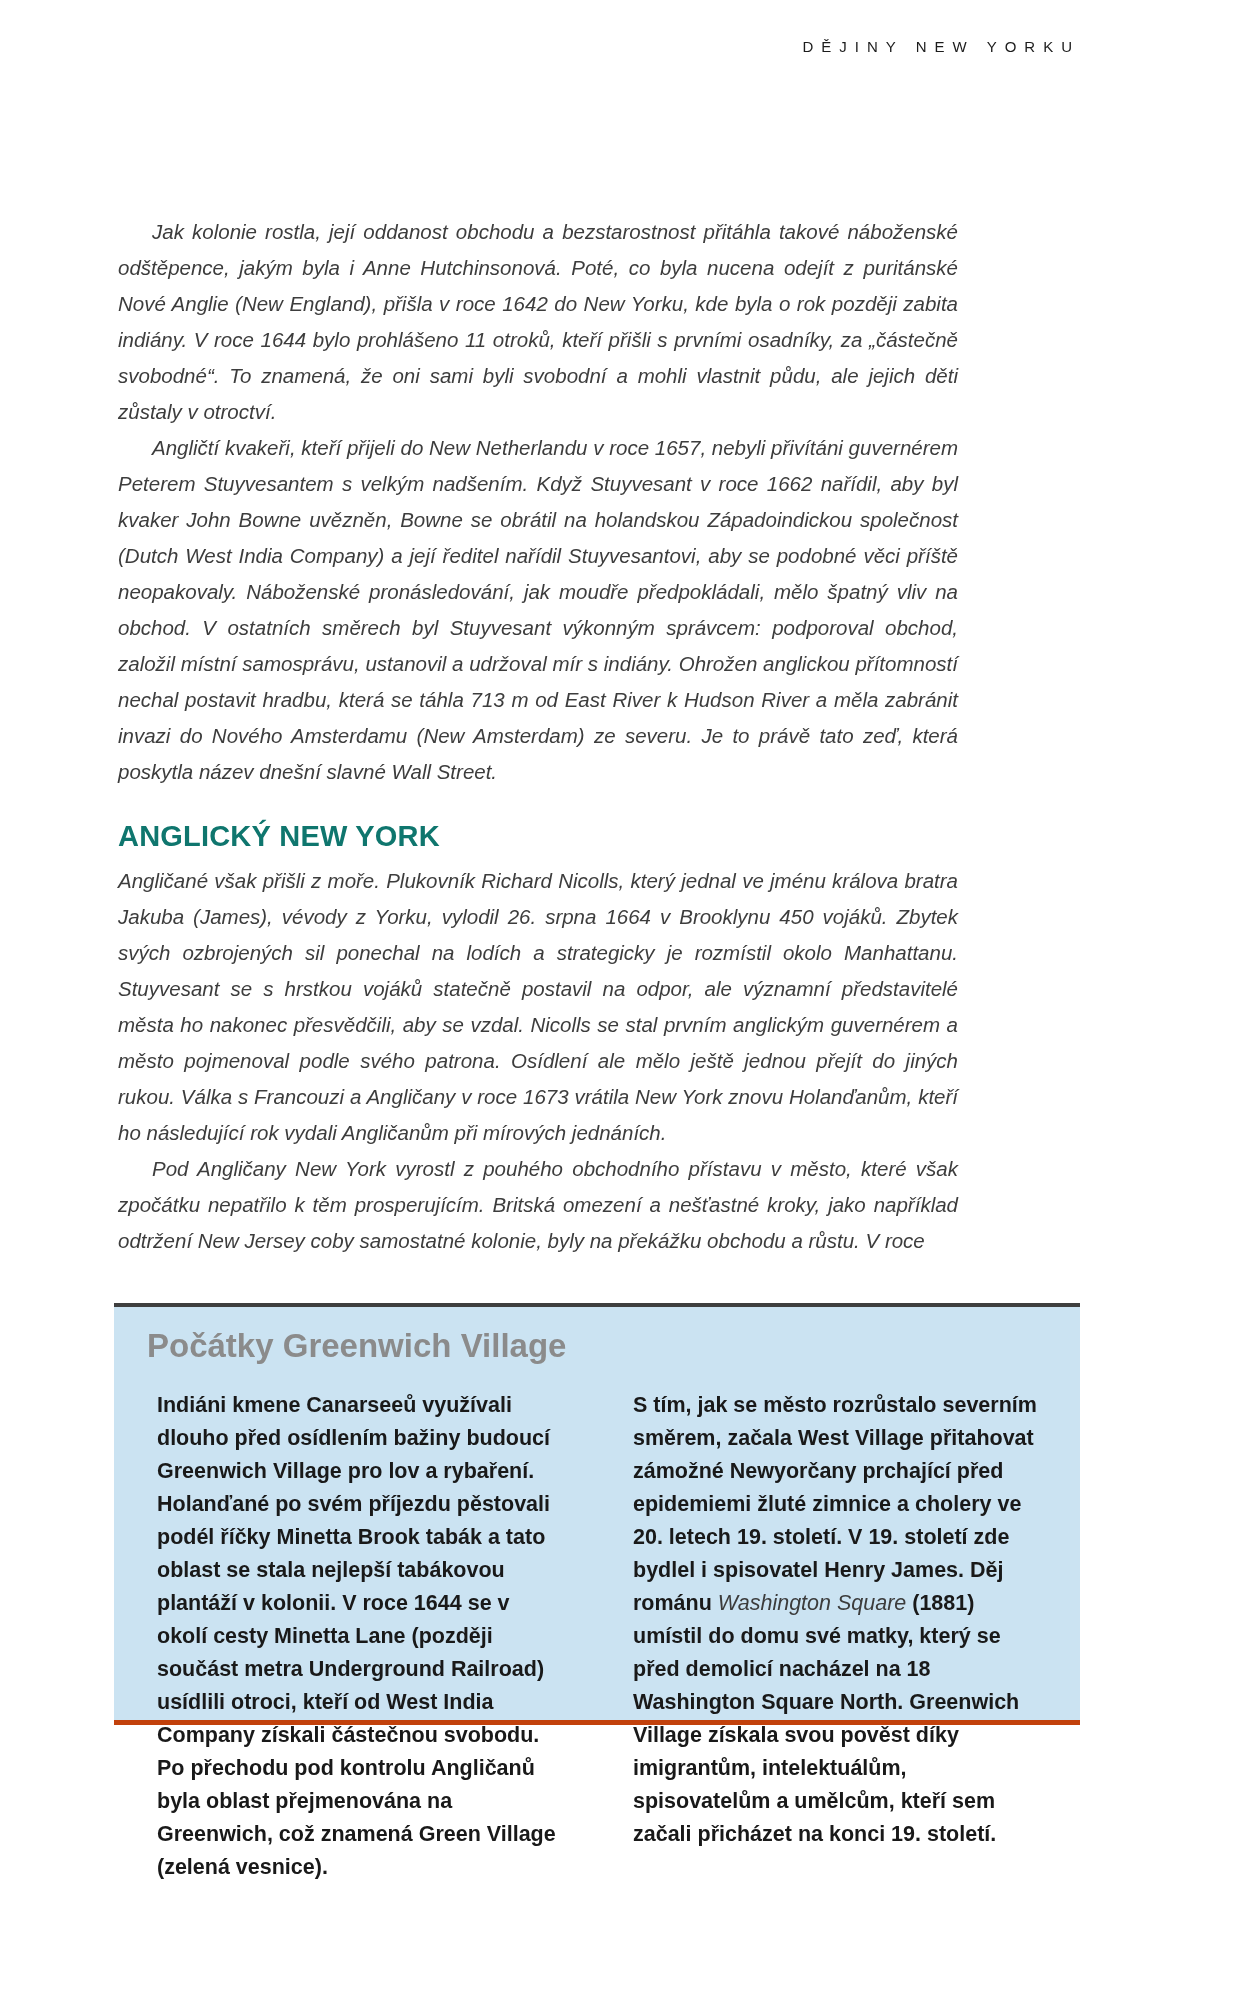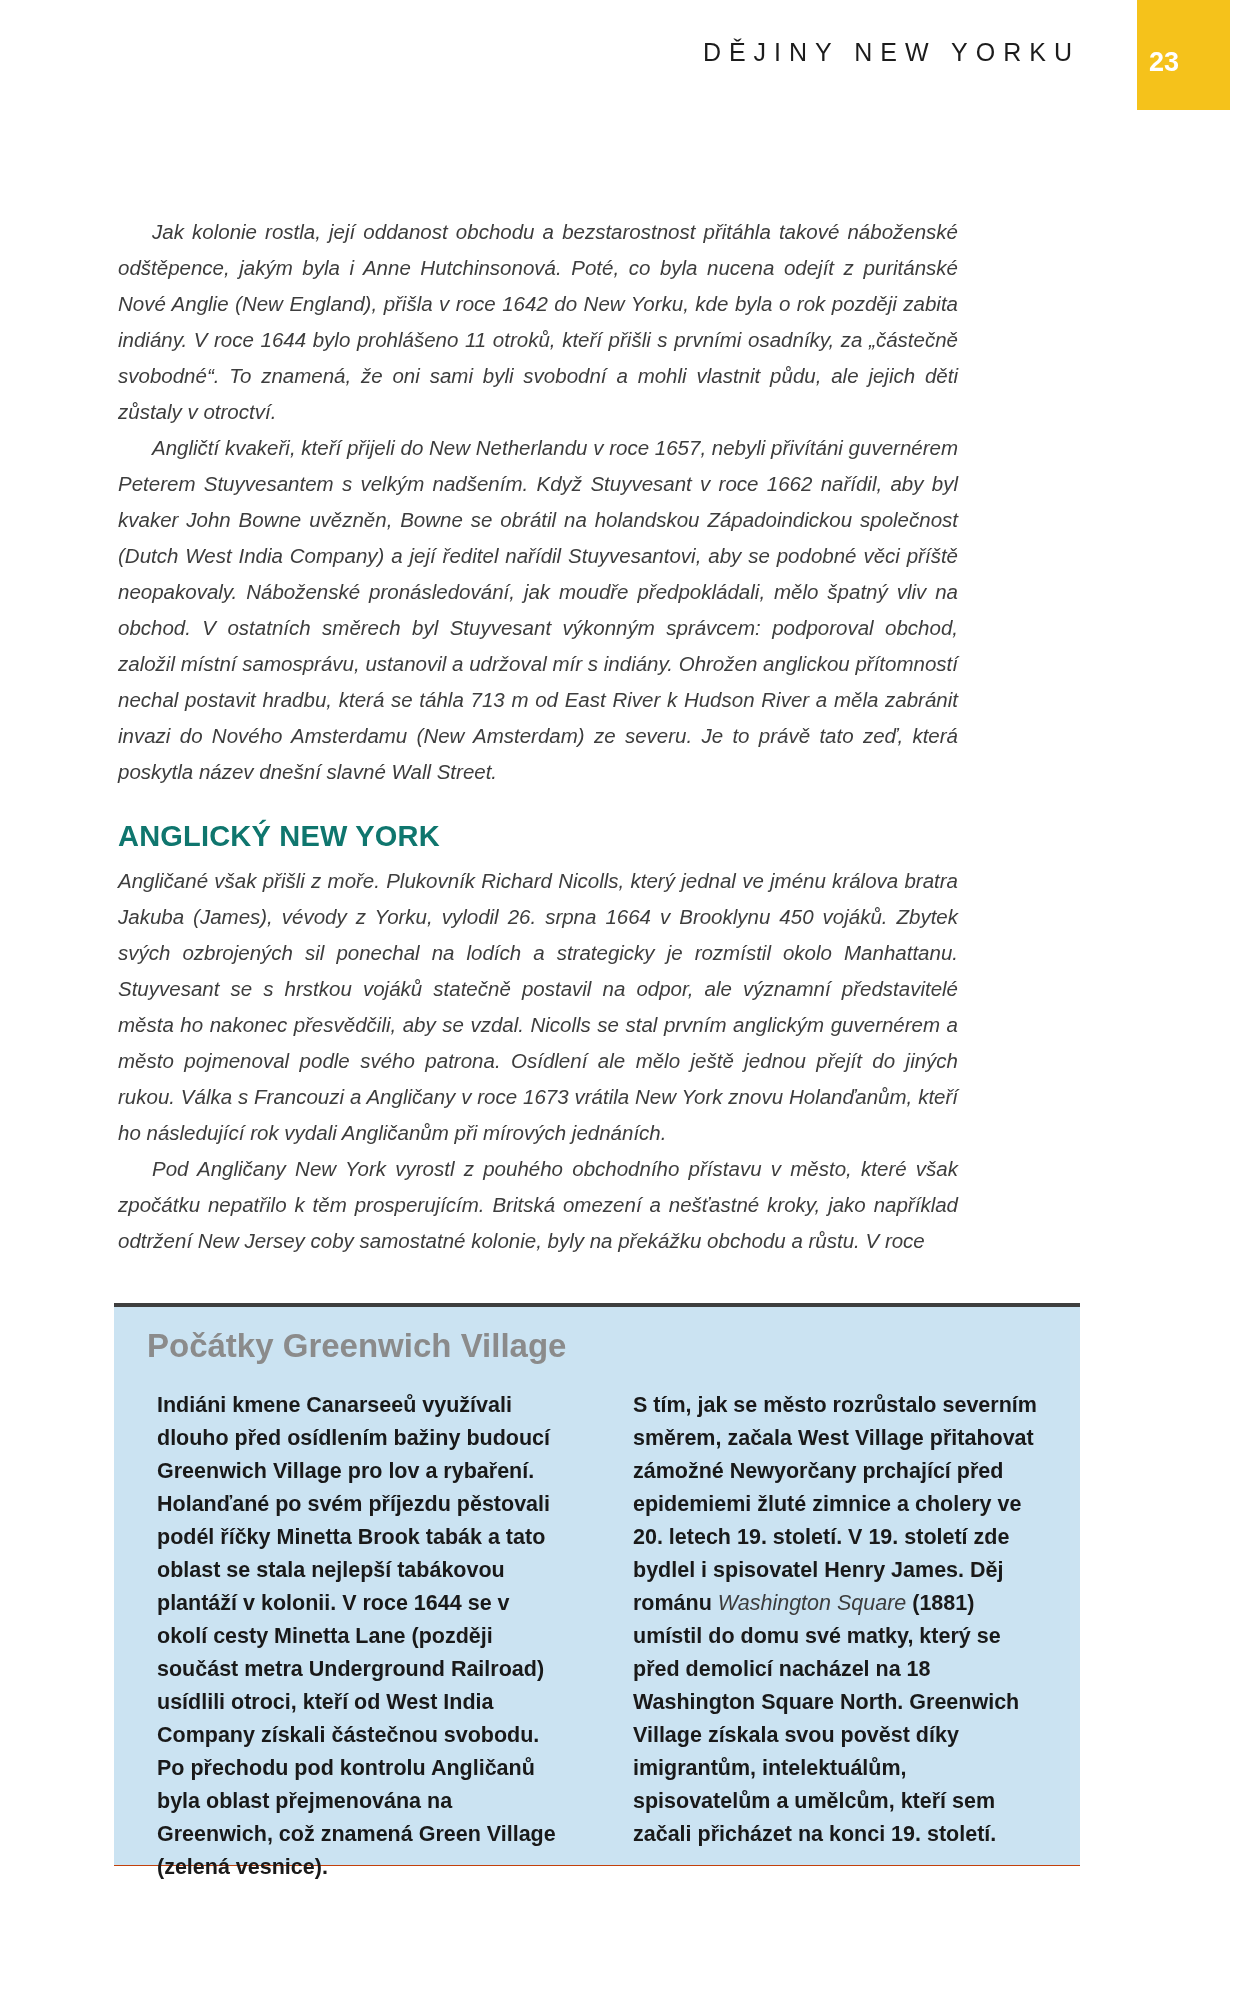--- a/index.html
+++ b/index.html
@@ -11,21 +11,21 @@
     background: #ffffff;
     font-family: "Liberation Sans", sans-serif;
     overflow: hidden;
   }
 
   
   .running-head {
     position: absolute;
     top: 38px;
     right: 168px;
-    font-size: 25px;
+    font-size: 15px;
     letter-spacing: 8px;
     color: #1c1c1c;
     white-space: nowrap;
   }
   .page-number-box {
     position: absolute;
     top: 0;
     right: 18px;
     width: 93px;
     height: 110px;
@@ -65,24 +65,24 @@
     color: #0f766e;
     letter-spacing: 0.2px;
   }
 
   
   .info-box {
     position: absolute;
     left: 114px;
     top: 1303px;
     width: 966px;
-    height: 563px;
+    height: 422px;
     background: #cbe3f2;
     border-top: 4px solid #3f3f3f;
-    border-bottom: 1px solid #c2410c;
+    border-bottom: 5px solid #c2410c;
     padding: 20px 33px 0 33px;
   }
   .box-title {
     margin: 0 0 14px 0;
     font-size: 33px;
     font-weight: bold;
     color: #8b8b8b;
   }
   .box-columns {
     display: flex;
@@ -103,23 +103,20 @@
     color: #3c3c3c;
   }
 </style>
 </head>
 <body>
 
 <div class="page">
 
   <div class="running-head">DĚJINY NEW YORKU</div>
 
-  <div class="page-number-box">
-    <span>23</span>
-  </div>
 
   <main class="body-text">
     <p class="indent">Jak kolonie rostla, její oddanost obchodu a bezstarostnost přitáhla takové náboženské odštěpence, jakým byla i Anne Hutchinsonová. Poté, co byla nucena odejít z puritánské Nové Anglie (New England), přišla v roce 1642 do New Yorku, kde byla o rok později zabita indiány. V roce 1644 bylo prohlášeno 11 otroků, kteří přišli s prvními osadníky, za „částečně svobodné“. To znamená, že oni sami byli svobodní a mohli vlastnit půdu, ale jejich děti zůstaly v otroctví.</p>
     <p class="indent">Angličtí kvakeři, kteří přijeli do New Netherlandu v roce 1657, nebyli přivítáni guvernérem Peterem Stuyvesantem s velkým nadšením. Když Stuyvesant v roce 1662 nařídil, aby byl kvaker John Bowne uvězněn, Bowne se obrátil na holandskou Západoindickou společnost (Dutch West India Company) a její ředitel nařídil Stuyvesantovi, aby se podobné věci příště neopakovaly. Náboženské pronásledování, jak moudře předpokládali, mělo špatný vliv na obchod. V ostatních směrech byl Stuyvesant výkonným správcem: podporoval obchod, založil místní samosprávu, ustanovil a udržoval mír s indiány. Ohrožen anglickou přítomností nechal postavit hradbu, která se táhla 713 m od East River k Hudson River a měla zabránit invazi do Nového Amsterdamu (New Amsterdam) ze severu. Je to právě tato zeď, která poskytla název dnešní slavné Wall Street.</p>
     <h2 class="section-heading">ANGLICKÝ NEW YORK</h2>
     <p>Angličané však přišli z moře. Plukovník Richard Nicolls, který jednal ve jménu králova bratra Jakuba (James), vévody z Yorku, vylodil 26. srpna 1664 v Brooklynu 450 vojáků. Zbytek svých ozbrojených sil ponechal na lodích a strategicky je rozmístil okolo Manhattanu. Stuyvesant se s hrstkou vojáků statečně postavil na odpor, ale významní představitelé města ho nakonec přesvědčili, aby se vzdal. Nicolls se stal prvním anglickým guvernérem a město pojmenoval podle svého patrona. Osídlení ale mělo ještě jednou přejít do jiných rukou. Válka s Francouzi a Angličany v roce 1673 vrátila New York znovu Holanďanům, kteří ho následující rok vydali Angličanům při mírových jednáních.</p>
     <p class="indent">Pod Angličany New York vyrostl z pouhého obchodního přístavu v město, které však zpočátku nepatřilo k těm prosperujícím. Britská omezení a nešťastné kroky, jako například odtržení New Jersey coby samostatné kolonie, byly na překážku obchodu a růstu. V roce</p>
   </main>
 
   <aside class="info-box">

